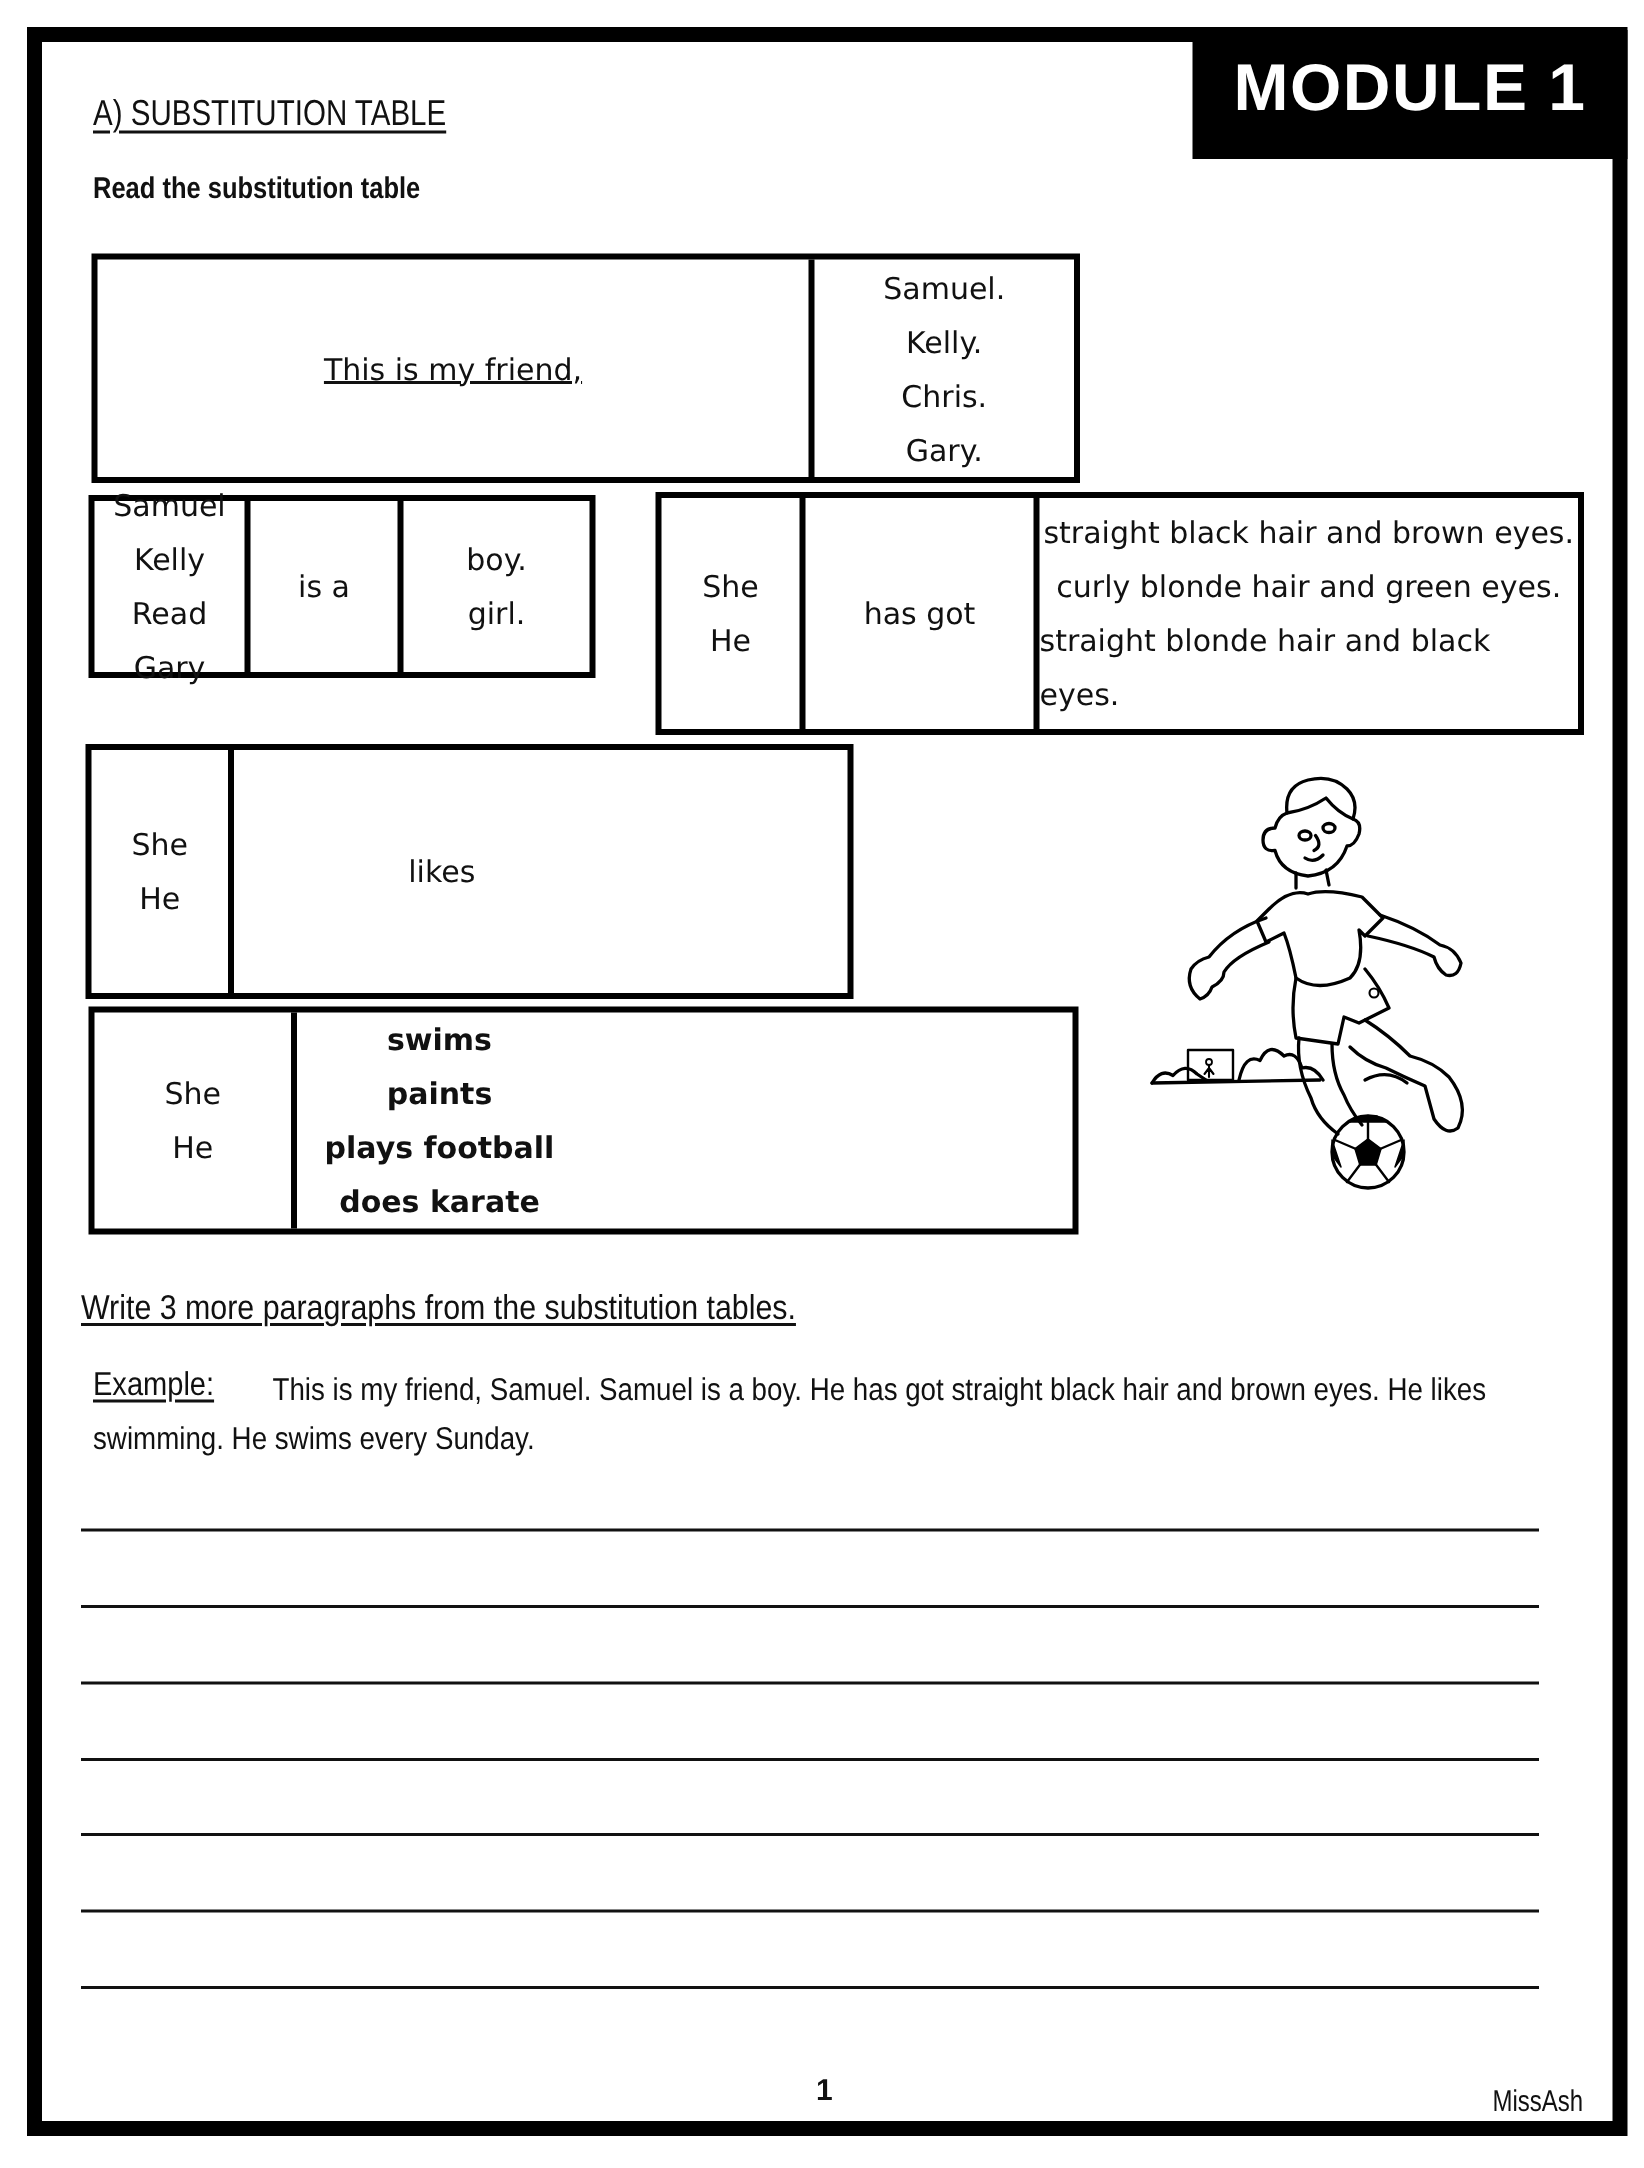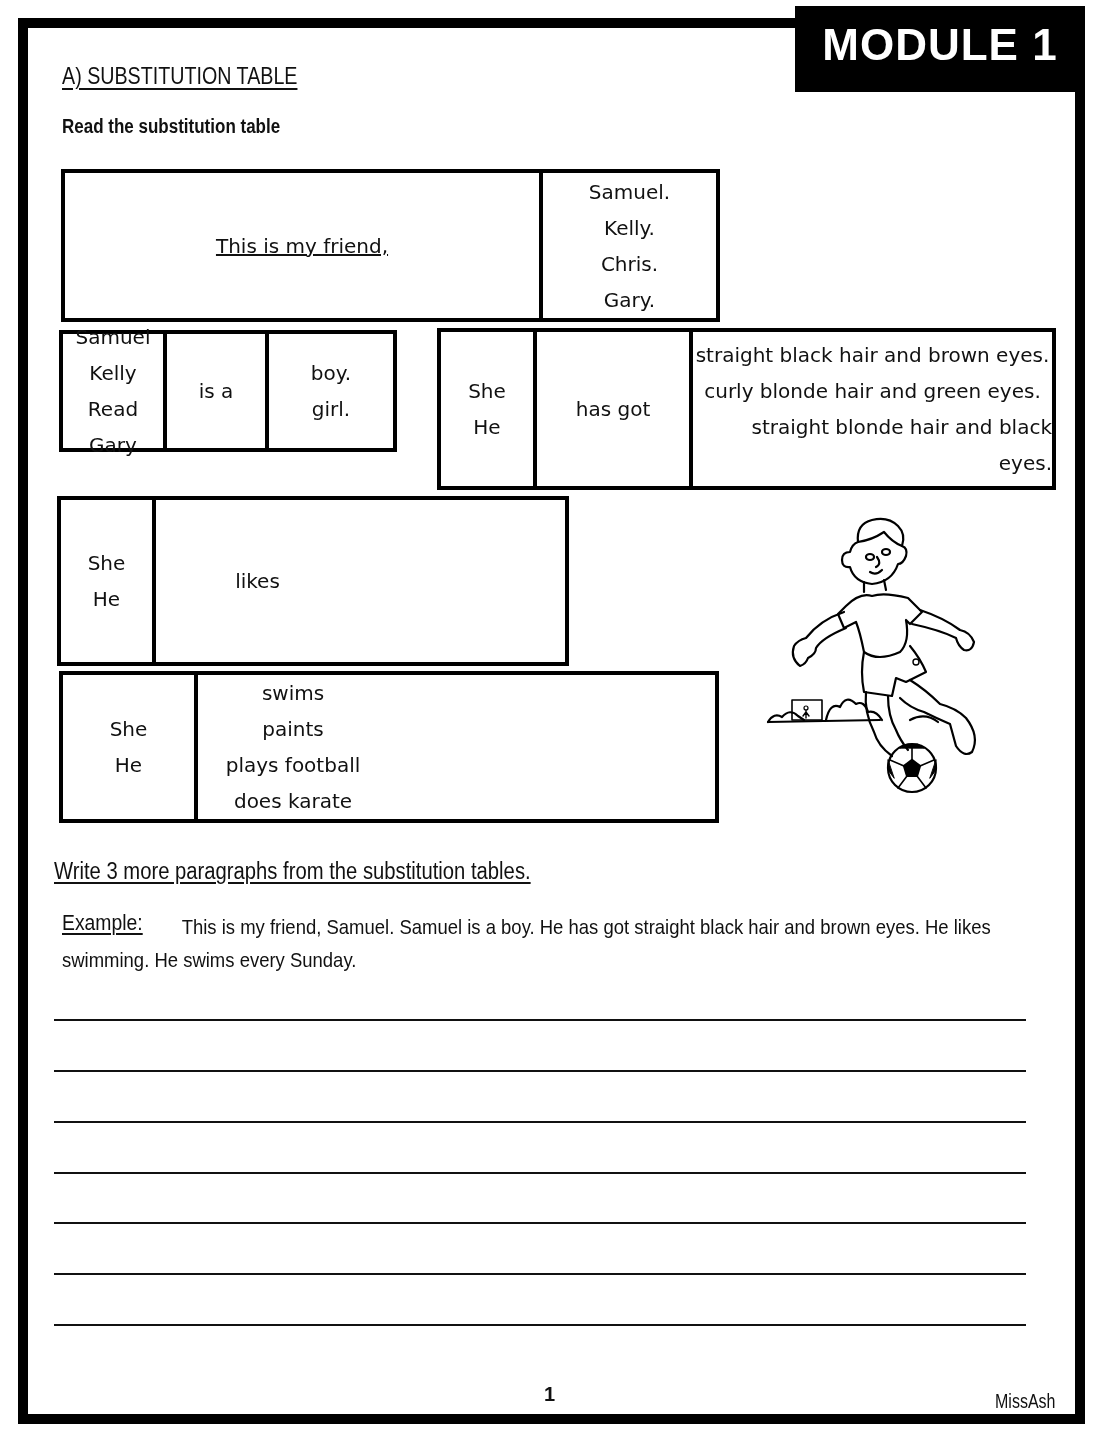--- a/index.html
+++ b/index.html
@@ -1,22 +1,22 @@
 <!DOCTYPE html>
 <html><head>
 <meta charset="utf-8">
 <style>
   html, body { margin:0; padding:0; background:#ffffff; }
   body { width:1096px; height:1445px; position:relative; overflow:hidden; font-family:"DejaVu Sans", sans-serif; color:#111; }
   .page-frame { position:absolute; left:18px; top:18px; width:1067px; height:1406px; box-sizing:border-box; border:10px solid #000; background:#fff; }
-  .module-badge { position:absolute; left:795px; top:6px; width:290px; height:86px; background:#000; color:#fff; display:flex; align-items:center; justify-content:center; font-family:"Liberation Sans", sans-serif; font-weight:bold; font-size:44px; letter-spacing:1px; padding-bottom:8px; box-sizing:border-box; }
+  .module-badge { position:absolute; left:795px; top:20px; width:290px; height:86px; background:#000; color:#fff; display:flex; align-items:center; justify-content:center; font-family:"Liberation Sans", sans-serif; font-weight:bold; font-size:44px; letter-spacing:1px; padding-bottom:8px; box-sizing:border-box; }
   .section-title { position:absolute; left:62px; top:62px; font-family:"Liberation Sans Narrow","Liberation Sans", sans-serif; font-size:24px; text-decoration:underline; text-underline-offset:4px; transform:scaleX(0.82); transform-origin:left; }
   .instruction { position:absolute; left:62px; top:115px; font-family:"Liberation Sans", sans-serif; font-weight:bold; font-size:20px; transform:scaleX(0.85); transform-origin:left; }
   .sub-table { position:absolute; border:4px solid #000; display:flex; background:#fff; box-sizing:border-box; }
-  .cell { border-right:4px solid #000; display:flex; flex-direction:column; justify-content:center; align-items:center; font-family:"DejaVu Sans", sans-serif; font-size:20px; line-height:36px; text-align:right; box-sizing:border-box; }
+  .cell { border-right:4px solid #000; display:flex; flex-direction:column; justify-content:center; align-items:center; font-family:"DejaVu Sans", sans-serif; font-size:20px; line-height:36px; text-align:left; box-sizing:border-box; }
   .cell:last-child { border-right:none; }
   .cell span { display:block; }
   .illustration { position:absolute; left:760px; top:512px; width:240px; height:290px; }
   .write-prompt { position:absolute; left:54px; top:858px; font-family:"Liberation Sans", sans-serif; font-size:23px; text-decoration:underline; text-underline-offset:3px; transform:scaleX(0.88); transform-origin:left; }
   .example-label { position:absolute; left:62px; top:910px; font-family:"Liberation Sans", sans-serif; font-size:22px; text-decoration:underline; text-underline-offset:3px; transform:scaleX(0.88); transform-origin:left; }
   .example-text { position:absolute; left:62px; top:910px; width:1060px; font-family:"Liberation Sans", sans-serif; font-size:21px; line-height:33px; text-indent:136px; transform:scaleX(0.88); transform-origin:left; }
   .write-line { position:absolute; left:54px; width:972px; height:0; border-top:2px solid #111; }
   .page-number { position:absolute; left:544px; top:1383px; font-family:"Liberation Sans", sans-serif; font-weight:bold; font-size:20px; }
   .credit { position:absolute; left:995px; top:1390px; font-family:"Liberation Sans", sans-serif; font-size:20px; transform:scaleX(0.8); transform-origin:left; }
 </style>
@@ -69,31 +69,31 @@
     <span>curly blonde hair and green eyes.</span>
     <span>straight blonde hair and black eyes.</span>
   </div>
 </div>
 
 <div class="sub-table" style="left:57px; top:496px; width:512px; height:170px;">
   <div class="cell" style="width:95px;">
     <span>She</span>
     <span>He</span>
   </div>
-  <div class="cell" style="width:203px;">
+  <div class="cell" style="width:203px;margin-left:37px;">
     <span>likes</span>
   </div>
 </div>
 
 <div class="sub-table" style="left:59px; top:671px; width:660px; height:152px;">
   <div class="cell" style="width:135px;">
     <span>She</span>
     <span>He</span>
   </div>
-  <div class="cell" style="width:190px;">
+  <div class="cell" style="width:190px;font-weight:bold;">
     <span>swims</span>
     <span>paints</span>
     <span>plays football</span>
     <span>does karate</span>
   </div>
 </div>
 
 <svg class="illustration" viewBox="0 0 240 290" fill="none" stroke="#000" stroke-width="2.2" stroke-linecap="round" stroke-linejoin="round">
 
   <path d="M8 210 Q14 200 22 205 Q30 196 38 204 L44 208"></path>

